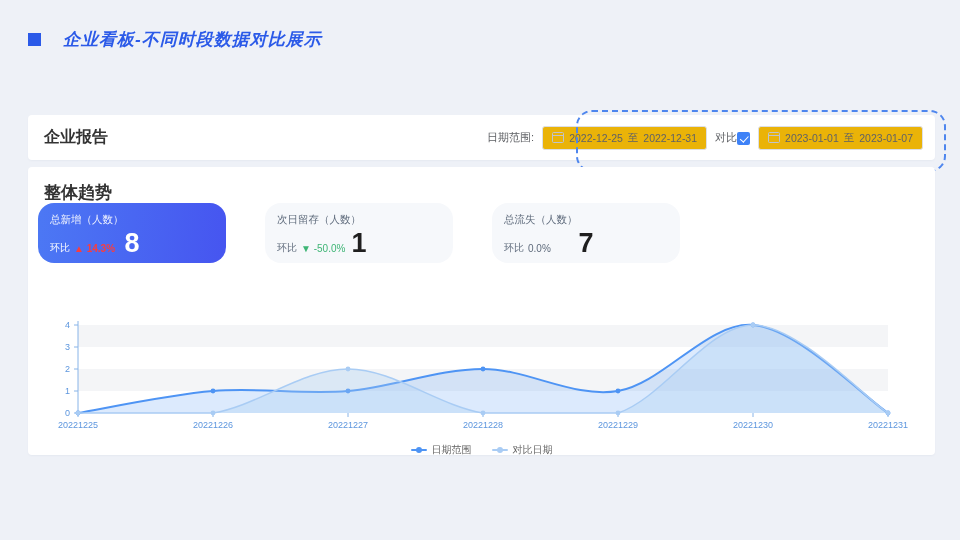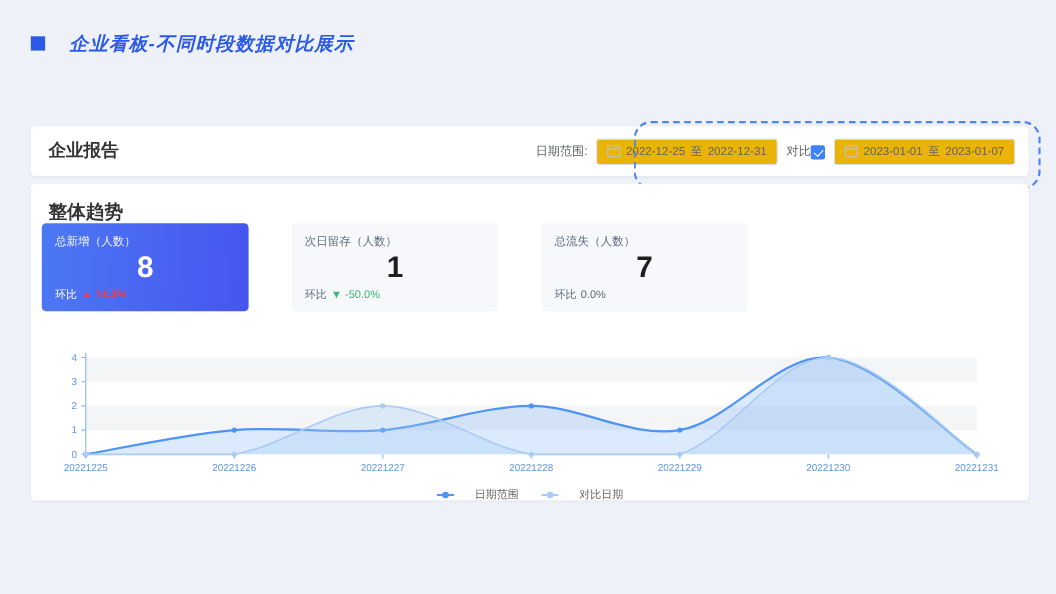--- a/index.html
+++ b/index.html
@@ -30,37 +30,37 @@
   .checkbox{width:13px;height:13px;background:#3e82f7;border-radius:2px;position:relative;cursor:pointer;}
   .checkbox::after{content:"";position:absolute;left:4.5px;top:2px;width:3.5px;height:6.5px;
                    border:solid #fff;border-width:0 1.5px 1.5px 0;transform:rotate(42deg);}
   .dash-annotation{position:absolute;left:576px;top:110px;width:366px;height:58px;
                    border:2px dashed #4e86ee;border-radius:16px;pointer-events:none;}
   
   .panel-trend{top:167px;height:288px;}
   .trend-title{font-size:17px;font-weight:bold;color:#333;margin:14px 0 0 16px;}
   
   .cards{position:absolute;left:10px;top:36px;display:flex;gap:39px;}
-  .card{width:188px;height:80px;border-radius:4px;background:#f6f8fb;position:relative;
+  .card{width:188px;height:60px;border-radius:16px;background:#f6f8fb;position:relative;
         padding:10px 12px;box-sizing:border-box;cursor:pointer;}
   .card .card-title{font-size:10.5px;color:#5f6b7c;}
   .card .card-value{text-align:center;font-size:27px;font-weight:bold;color:#1f1f1f;margin-top:1px;}
   .card .card-footer{position:absolute;left:12px;bottom:8px;font-size:10px;color:#5f6b7c;display:flex;gap:4px;align-items:center;}
   .card.highlight{background:linear-gradient(95deg,#4c78f4,#4655f0);}
   .card.highlight .card-title{color:rgba(255,255,255,.92);}
   .card.highlight .card-value{color:#fff;}
   .card.highlight .card-footer{color:#fff;}
   .delta.up{color:#fb3d3d;font-weight:bold;}
   .delta.down{color:#3eb575;}
   .delta.flat{color:#5f6b7c;}
   
   .chart-wrap{position:absolute;left:14px;top:150px;width:880px;height:122px;}
   .legend{position:absolute;left:0;top:276px;width:100%;display:flex;justify-content:center;gap:20px;
           font-size:10px;color:#666;}
-  .legend-item{display:flex;align-items:center;gap:19px;cursor:pointer;}
+  .legend-item{display:flex;align-items:center;gap:5px;cursor:pointer;}
   .legend-marker{position:relative;width:16px;height:8px;flex:none;}
   .legend-marker .lm-line{position:absolute;left:0;right:0;top:3px;height:2px;border-radius:1px;}
   .legend-marker .lm-dot{position:absolute;left:5px;top:1px;width:6px;height:6px;border-radius:50%;}
   text{font-family:"Liberation Sans","DejaVu Sans",sans-serif;}
 </style>
 </head>
 <body>
 
 <div class="page-title">
   <span class="title-square"></span>

